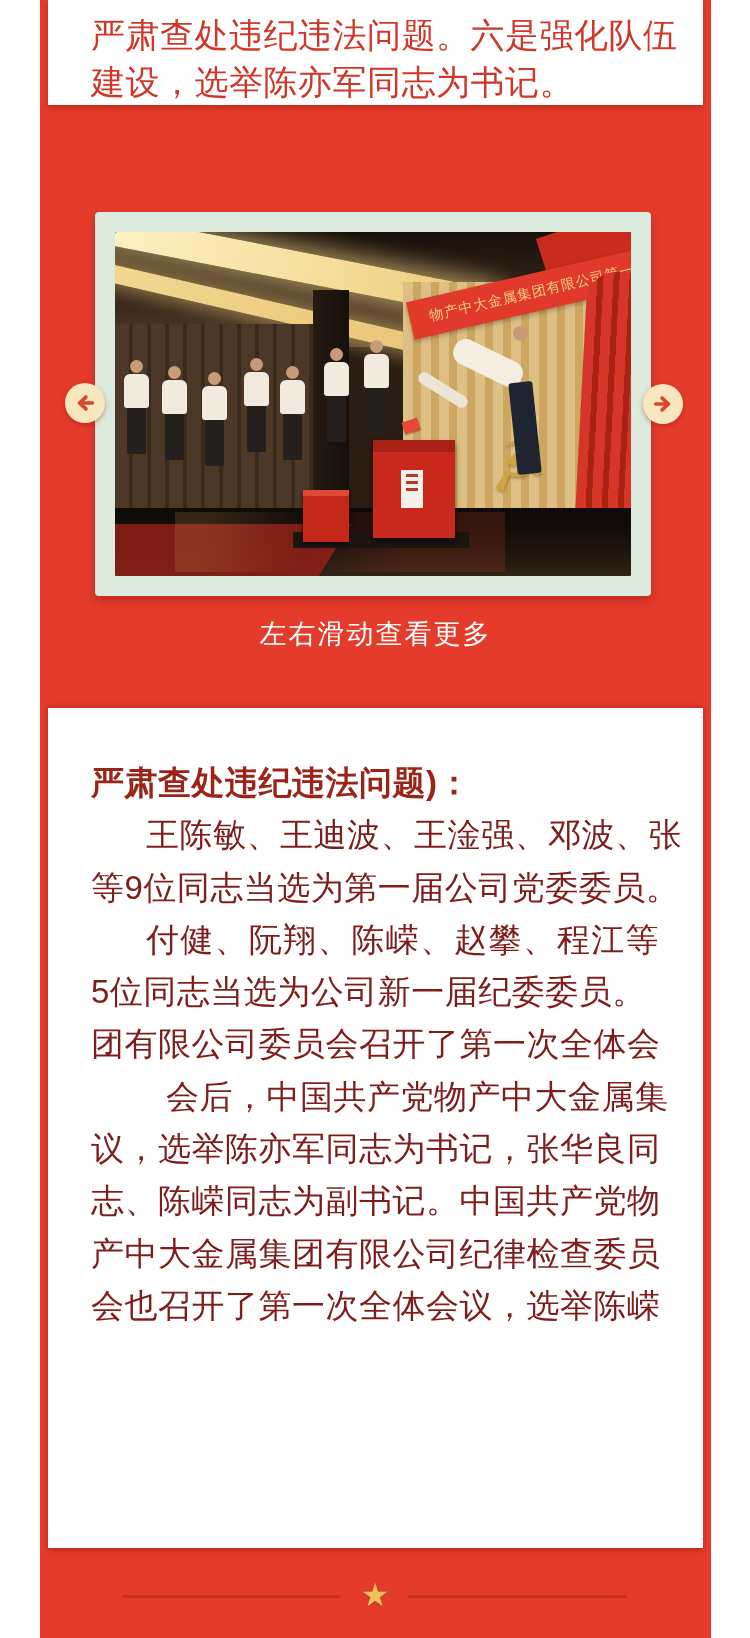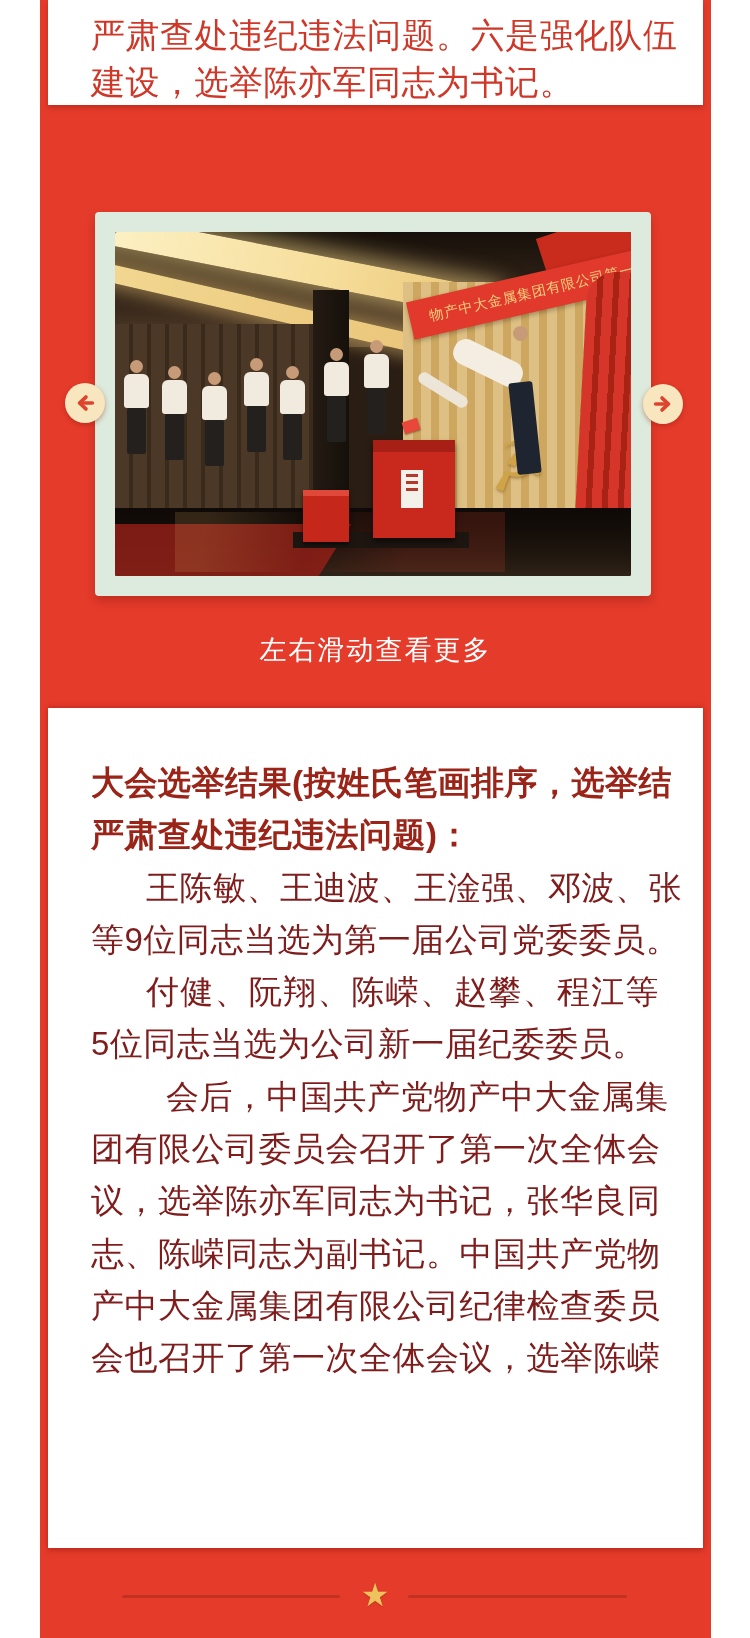--- a/index.html
+++ b/index.html
@@ -58,21 +58,21 @@
   .man-arm { position:absolute; left:300px; top:152px; width:56px; height:12px; background:#ece5d8; border-radius:6px; transform:rotate(32deg); }
   .man-legs { position:absolute; left:398px; top:150px; width:24px; height:92px; background:#1e2430; border-radius:3px; transform:rotate(-6deg); }
   .ballot { position:absolute; left:288px; top:188px; width:16px; height:12px; background:#e8473a; transform:rotate(-18deg); box-shadow:0 1px 2px rgba(0,0,0,.4); }
 
   
   .nav-btn { position:absolute; width:40px; height:40px; border-radius:50%; background:#f8e6bf; display:flex; align-items:center; justify-content:center; box-shadow:0 2px 5px rgba(140,25,8,.4); cursor:pointer; }
   .nav-left { left:25px; top:383px; }
   .nav-right { left:603px; top:384px; }
   .nav-btn svg { display:block; }
 
-  .caption { position:absolute; left:0; top:616px; width:100%; text-align:center; color:#ffffff; font-size:27px; letter-spacing:2px;margin-top:16px; }
+  .caption { position:absolute; left:0; top:616px; width:100%; text-align:center; color:#ffffff; font-size:27px; letter-spacing:2px; }
 
   
   .f-line { position:absolute; height:3px; background:rgba(150,40,25,.45); border-radius:2px; top:1595px; }
   .f-line.left { left:82px; width:218px; }
   .f-line.right { left:368px; width:219px; }
   .f-star { position:absolute; left:314px; top:1576px; width:42px; text-align:center; font-size:32px; color:#eec25d; text-shadow:0 1px 2px rgba(120,60,10,.4); }
 </style>
 </head>
 <body>
 
@@ -166,28 +166,27 @@
     <div class="nav-btn nav-right">
       <svg width="22" height="22" viewBox="0 0 24 24" fill="none" stroke="#dd442e" stroke-width="4" stroke-linecap="round" stroke-linejoin="round">
         <path d="M4 12 L17 12"></path>
           <path d="M11 5.5 L18 12 L11 18.5"></path>
       </svg>
     </div>
 
     <div class="caption">左右滑动查看更多</div>
 
     <div class="card card2">
-      <div class="tl head">大会选举结果(按姓氏笔画排序，选举结</div>
       <div class="tl head short">严肃查处违纪违法问题)：</div>
       <div class="tl ind55">王陈敏、王迪波、王淦强、邓波、张</div>
       <div class="tl">等9位同志当选为第一届公司党委委员。</div>
       <div class="tl ind55">付健、阮翔、陈嵘、赵攀、程江等</div>
       <div class="tl short">5位同志当选为公司新一届纪委委员。</div>
+      <div class="tl">团有限公司委员会召开了第一次全体会</div>
       <div class="tl ind75">会后，中国共产党物产中大金属集</div>
-      <div class="tl">团有限公司委员会召开了第一次全体会</div>
       <div class="tl">议，选举陈亦军同志为书记，张华良同</div>
       <div class="tl">志、陈嵘同志为副书记。中国共产党物</div>
       <div class="tl">产中大金属集团有限公司纪律检查委员</div>
       <div class="tl">会也召开了第一次全体会议，选举陈嵘</div>
     </div>
 
     <div class="f-line left"></div>
     <div class="f-star">★</div>
     <div class="f-line right"></div>
 

